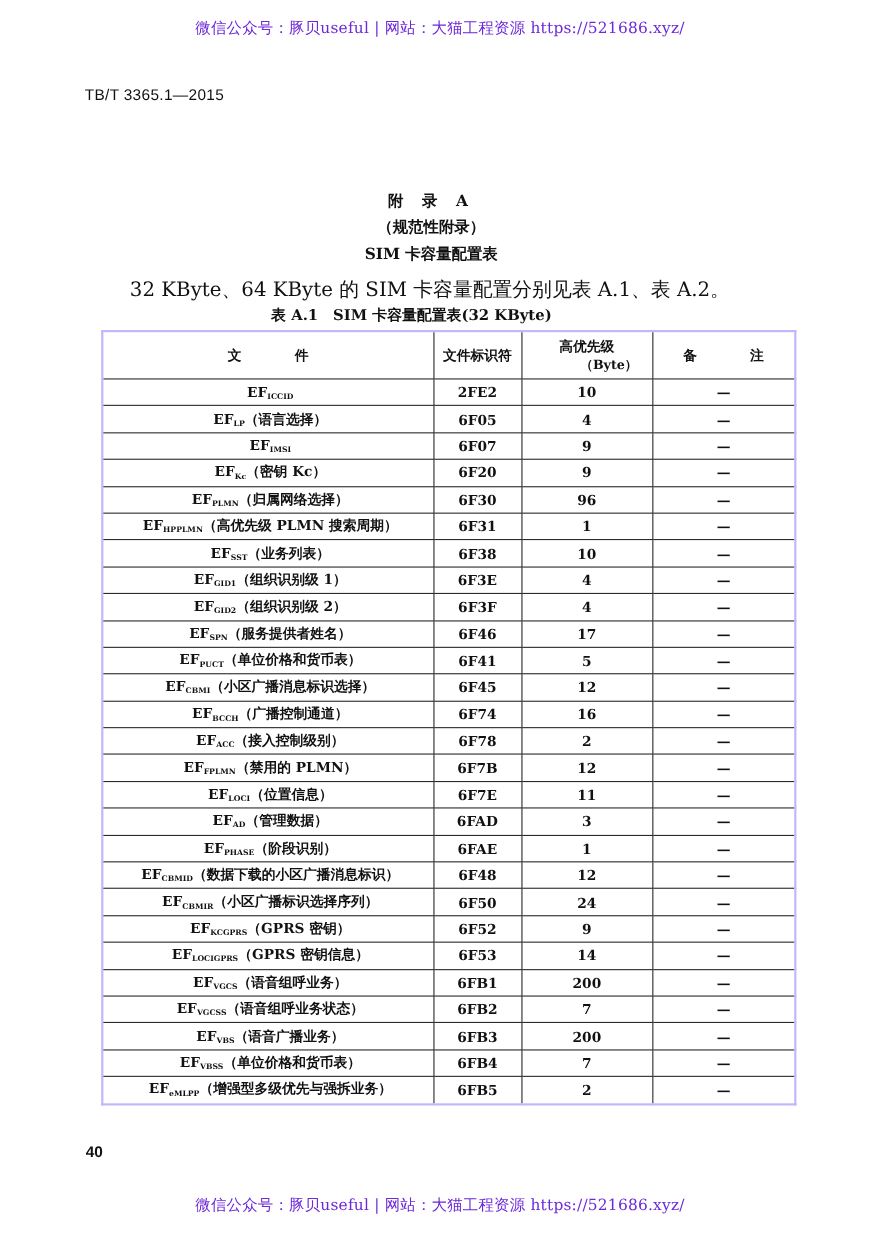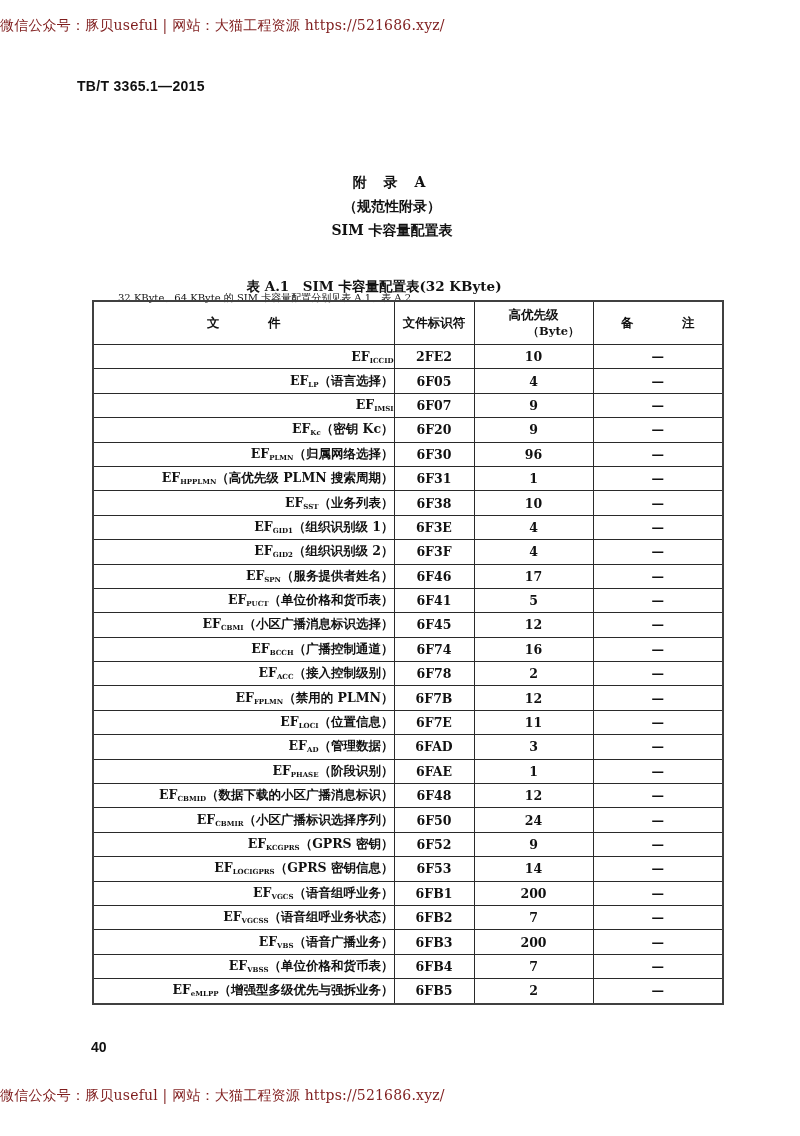--- a/index.html
+++ b/index.html
@@ -2,65 +2,65 @@
 <html><head>
 <meta charset="utf-8">
 <style>
   html, body { margin: 0; padding: 0; }
   body {
     width: 800px; height: 1136px; position: relative; overflow: hidden;
     background: #ffffff; color: #111;
     font-family: "DejaVu Serif", "Liberation Serif", serif;
   }
   .watermark {
-    position: absolute; left: 0; width: 800px; text-align: left;
-    color: #7f1d1d; font-size: 14px; letter-spacing: 0.2px;
+    position: absolute; left: 0; width: 800px; text-align: center;
+    color: #6d28d9; font-size: 14px; letter-spacing: 0.2px;
     font-family: "DejaVu Serif", "Liberation Serif", serif;
   }
   .watermark.top { top: 17px; }
   .watermark.bottom { top: 1087px; }
   .doc-code {
     position: absolute; left: 77px; top: 78px;
     font-family: "Liberation Sans", "DejaVu Sans", sans-serif;
-    font-weight: bold; font-size: 14px; letter-spacing: 0.3px;
+    font-weight: normal; font-size: 14px; letter-spacing: 0.3px;
   }
   .heading {
     position: absolute; left: 0; width: 784px; text-align: center;
     font-weight: bold; font-size: 14px;
   }
   .h1 { top: 174px; letter-spacing: 6px; }
   .h2 { top: 198px; }
   .h3 { top: 222px; }
   .intro {
-    position: absolute; left: 118px; top: 251px; font-size: 10px; margin-top: 40px;
+    position: absolute; left: 118px; top: 251px; font-size: 18px;
   }
   .table-caption {
     position: absolute; left: 0; width: 748px; text-align: center; top: 278px;
     font-weight: bold; font-size: 13.5px;
   }
   table.cap {
     position: absolute; left: 92px; top: 300px; width: 630px;
     border-collapse: collapse; table-layout: fixed;
     font-size: 12.5px;
   }
   table.cap col.c1 { width: 301px; }
   table.cap col.c2 { width: 80px; }
   table.cap col.c3 { width: 119px; }
   table.cap col.c4 { width: 130px; }
   table.cap th, table.cap td {
     border: 1px solid #2a2a2a; padding: 0; height: 23.4px;
   }
-  table.cap { border: 2px solid #404040; }
+  table.cap { border: 2px solid #c4b5fd; }
   table.cap thead th { height: 42px; font-weight: bold; text-align: center; line-height: 16px; }
   table.cap thead th.spaced { letter-spacing: 22px; padding-left: 22px; }
   table.cap td { text-align: center; font-weight: bold; }
-  table.cap td.file { text-align: right; padding-left: 4px; white-space: nowrap; }
+  table.cap td.file { text-align: center; padding-left: 4px; white-space: nowrap; }
   .sub { font-size: 7px; vertical-align: -2px; font-weight: bold; }
   .page-num {
-    position: absolute; left: 91px; top: 1039px;
+    position: absolute; left: 78px; top: 1039px;
     font-family: "Liberation Sans", "DejaVu Sans", sans-serif;
     font-weight: bold; font-size: 14px;
   }
 </style>
 </head>
 <body>
 
 <div class="watermark top">微信公众号：豚贝useful | 网站：大猫工程资源 https://521686.xyz/</div>
 
 <div class="doc-code">TB/T 3365.1—2015</div>

